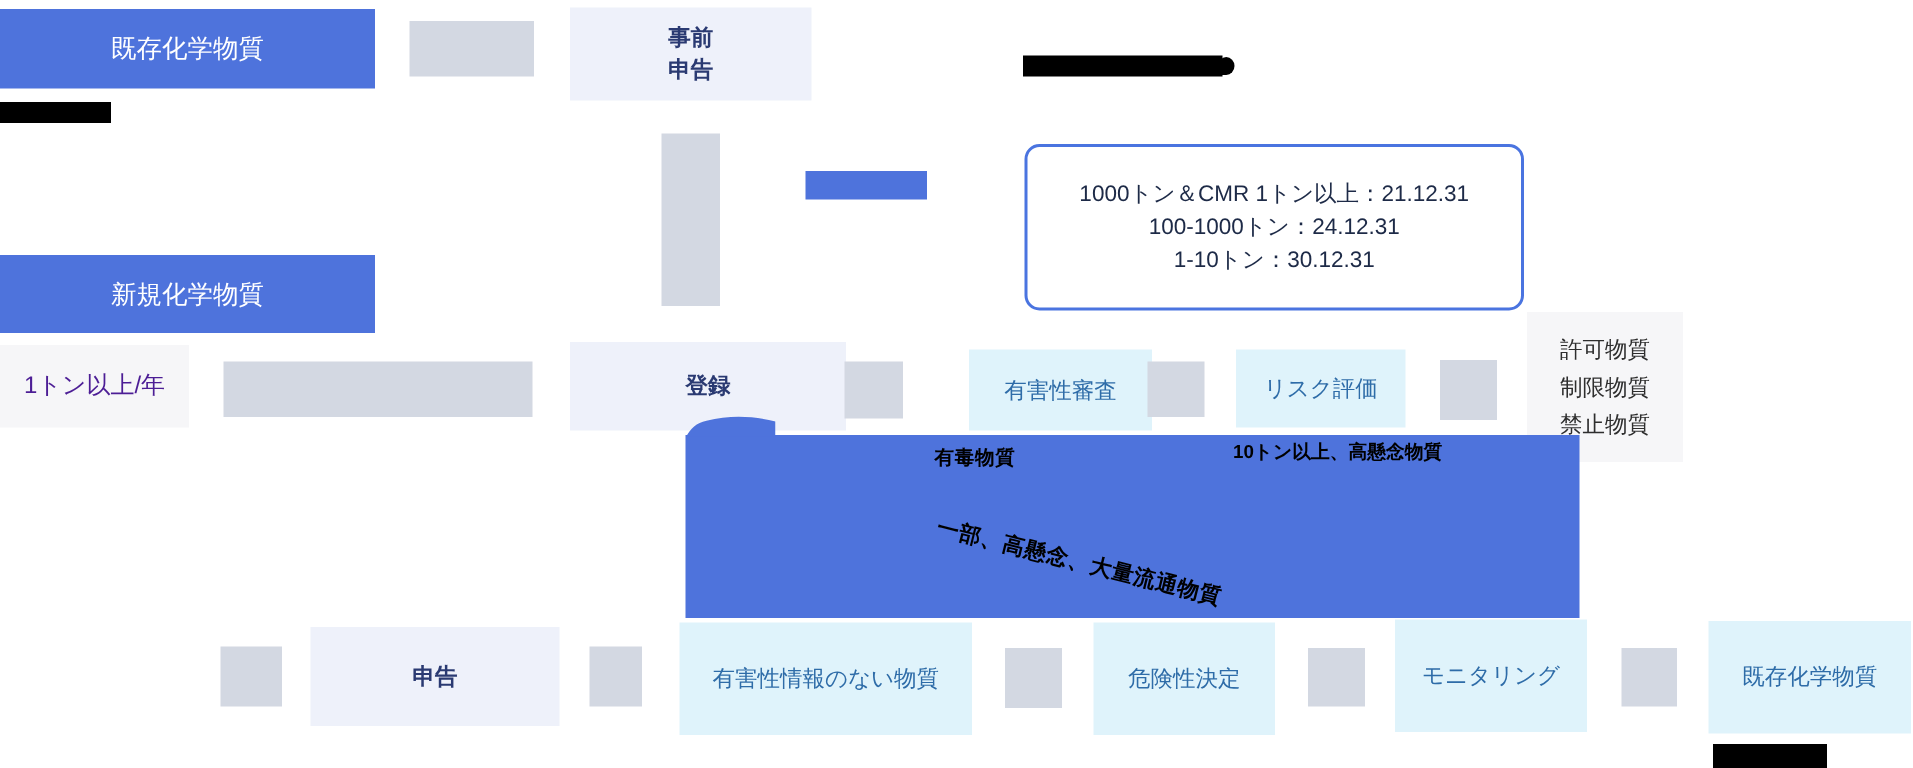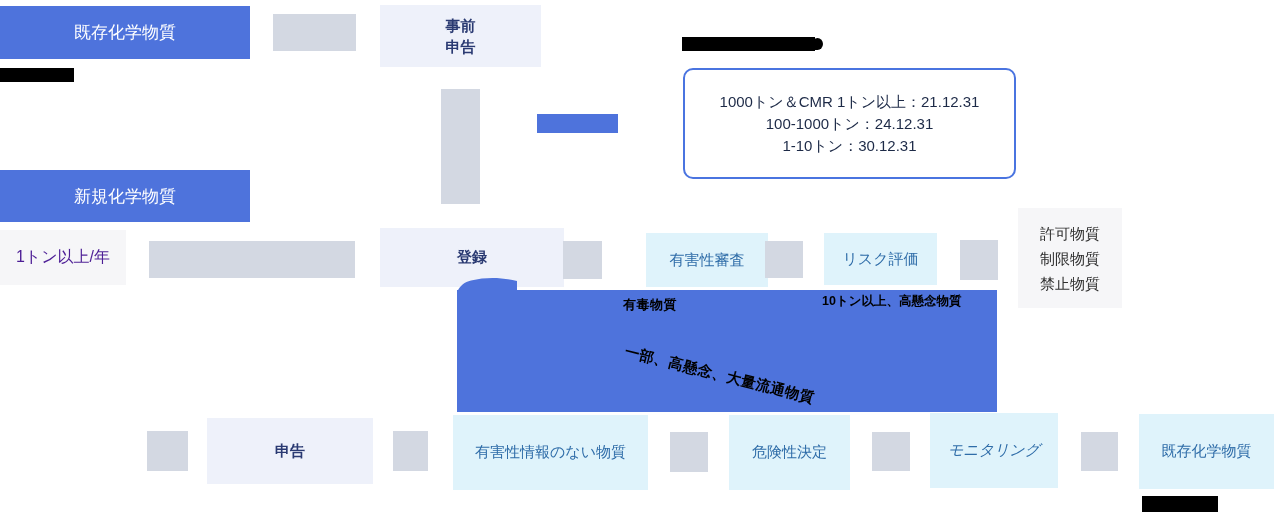--- a/index.html
+++ b/index.html
@@ -8,21 +8,21 @@
   .abs{position:absolute;box-sizing:border-box;}
   .box{display:flex;align-items:center;justify-content:center;text-align:center;}
   .blue-box{background:#4e73dc;color:#ffffff;font-size:17px;}
   .lavender-box{background:#eef1fa;color:#2a3a72;font-size:15px;font-weight:600;}
   .cyan-box{background:#dff3fb;color:#2e6ca8;font-size:15px;}
   .graylabel-box{background:#f6f6f8;color:#4c1d95;font-size:16px;}
   .connector{background:#d3d8e2;}
   .redaction{background:#000;}
   .deadline-box{background:#ffffff;border:2px solid #4a74e0;border-radius:10px;
     display:flex;flex-direction:column;align-items:center;justify-content:center;
-    color:#1d2a47;font-size:15px;font-weight:500;line-height:22px;}
+    color:#1d2a47;font-size:15px;font-weight:500;line-height:22px;margin-top:28px;}
   .banner{background:#4e73dc;}
   .banner-label{position:absolute;color:#000;font-weight:700;white-space:nowrap;}
   .diag{transform:rotate(14deg);transform-origin:left center;}
   .list-box{background:#f6f6f8;color:#2e2e2e;font-size:15px;line-height:25px;
     display:flex;flex-direction:column;align-items:center;justify-content:center;text-align:center;}
   .tail-svg{position:absolute;left:0;top:-13px;width:60px;height:14px;display:block;}
 </style>
 </head>
 <body>
 
@@ -81,21 +81,21 @@
   </div>
 
   <div class="abs connector" style="left:960px;top:240px;width:38px;height:40px;"></div>
 
   <div class="abs list-box" style="left:1018px;top:208px;width:104px;height:100px;">
     <span>許可物質</span>
     <span>制限物質</span>
     <span>禁止物質</span>
   </div>
 
-  <div class="abs banner" style="left:457px;top:290px;width:540px;height:122px;text-decoration:underline;">
+  <div class="abs banner" style="left:457px;top:290px;width:596px;height:122px;text-decoration:underline;">
     <svg class="tail-svg" viewBox="0 0 60 14" preserveAspectRatio="none">
       <path d="M0,15 C3,9 7,5 14,3.5 C30,-0.5 46,0.5 60,4 L60,15 Z" fill="#4e73dc"></path>
     </svg>
     <span class="banner-label" style="left:166px;top:6px;font-size:13px;letter-spacing:0.5px;">有毒物質</span>
     <span class="banner-label" style="left:365px;top:3px;font-size:12.5px;">10トン以上、高懸念物質</span>
     <span class="banner-label diag" style="left:168px;top:52px;font-size:14.5px;letter-spacing:0.5px;">一部、高懸念、大量流通物質</span>
   </div>
 
 
   <div class="abs connector" style="left:147px;top:431px;width:41px;height:40px;"></div>
@@ -111,21 +111,21 @@
   </div>
 
   <div class="abs connector" style="left:670px;top:432px;width:38px;height:40px;"></div>
 
   <div class="abs box cyan-box" style="left:729px;top:415px;width:121px;height:75px;">
     <span>危険性決定</span>
   </div>
 
   <div class="abs connector" style="left:872px;top:432px;width:38px;height:39px;"></div>
 
-  <div class="abs box cyan-box" style="left:930px;top:413px;width:128px;height:75px;font-style:italic;">
+  <div class="abs box cyan-box" style="left:930px;top:413px;width:128px;height:75px;">
     <span>モニタリング</span>
   </div>
 
   <div class="abs connector" style="left:1081px;top:432px;width:37px;height:39px;"></div>
 
   <div class="abs box cyan-box" style="left:1139px;top:414px;width:135px;height:75px;">
     <span>既存化学物質</span>
   </div>
 
   <div class="abs redaction" style="left:1142px;top:496px;width:76px;height:16px;"></div>

